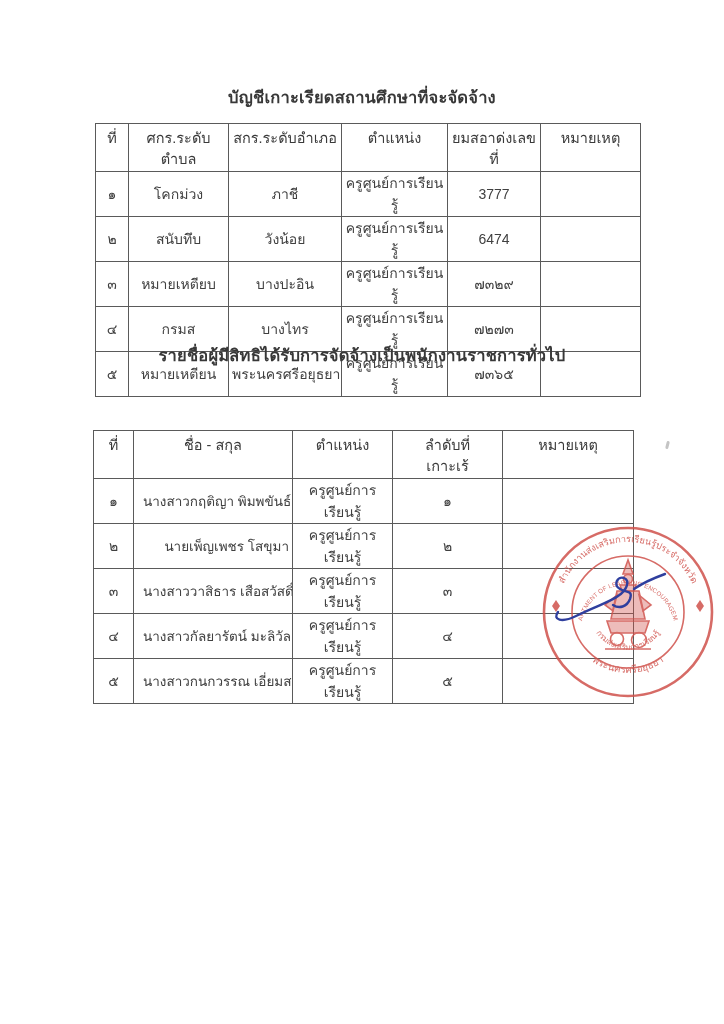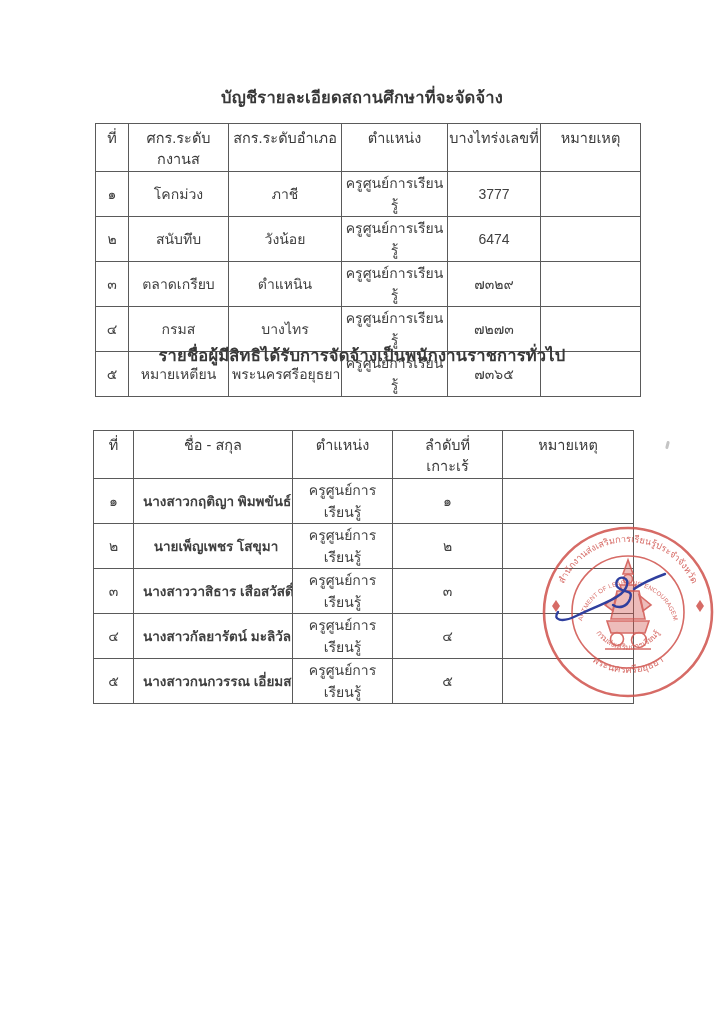--- a/index.html
+++ b/index.html
@@ -31,43 +31,43 @@
   .school-table th:nth-child(6),.school-table td:nth-child(6){width:100px;}
   
   .candidate-table{left:93px;top:430px;width:540px;}
   .candidate-table th{height:48px;box-sizing:border-box;}
   .candidate-table td{height:28px;box-sizing:border-box;}
   .candidate-table th:nth-child(1),.candidate-table td:nth-child(1){width:40px;}
   .candidate-table th:nth-child(2),.candidate-table td:nth-child(2){width:159px;}
   .candidate-table th:nth-child(3),.candidate-table td:nth-child(3){width:100px;}
   .candidate-table th:nth-child(4),.candidate-table td:nth-child(4){width:110px;}
   .candidate-table th:nth-child(5),.candidate-table td:nth-child(5){width:131px;}
-  .candidate-table td:nth-child(2){text-align:center;padding-left:9px;font-size:13.5px;white-space:nowrap;font-weight:bold;}
+  .candidate-table td:nth-child(2){text-align:right;padding-left:9px;font-size:13.5px;white-space:nowrap;}
   
   .stamp{position:absolute;left:541px;top:525px;width:174px;height:174px;opacity:.85;}
   .signature{position:absolute;left:552px;top:548px;width:130px;height:85px;}
   .scan-speck{position:absolute;left:666px;top:441px;width:3px;height:8px;
     background:#c4c4c4;border-radius:2px;transform:rotate(14deg);}
 </style>
 </head>
 <body>
 
 <div class="page">
 
-  <div class="doc-title title-1">บัญชีรายละเอียดสถานศึกษาที่จะจัดจ้าง</div>
+  <div class="doc-title title-1">บัญชีเกาะเรียดสถานศึกษาที่จะจัดจ้าง</div>
 
   <table class="school-table">
       <thead>
         <tr>
           <th>ที่</th>
           <th>ศกร.ระดับ
-กงานส</th>
+ตำบล</th>
           <th>สกร.ระดับอำเภอ</th>
           <th>ตำแหน่ง</th>
-          <th>บางไทร่งเลขที่</th>
+          <th>ยมสอาด่งเลขที่</th>
           <th>หมายเหตุ</th>
         </tr>
       </thead>
       <tbody>
         <tr>
           <td>๑</td>
           <td>โคกม่วง</td>
           <td>ภาชี</td>
           <td>ครูศูนย์การเรียนรู้</td>
           <td>3777</td>
@@ -76,22 +76,22 @@
         <tr>
           <td>๒</td>
           <td>สนับทึบ</td>
           <td>วังน้อย</td>
           <td>ครูศูนย์การเรียนรู้</td>
           <td>6474</td>
           <td></td>
         </tr>
         <tr>
           <td>๓</td>
-          <td>ตลาดเกรียบ</td>
-          <td>ตำแหนิน</td>
+          <td>หมายเหตียบ</td>
+          <td>บางปะอิน</td>
           <td>ครูศูนย์การเรียนรู้</td>
           <td>๗๓๒๙</td>
           <td></td>
         </tr>
         <tr>
           <td>๔</td>
           <td>กรมส</td>
           <td>บางไทร</td>
           <td>ครูศูนย์การเรียนรู้</td>
           <td>๗๒๗๓</td>

